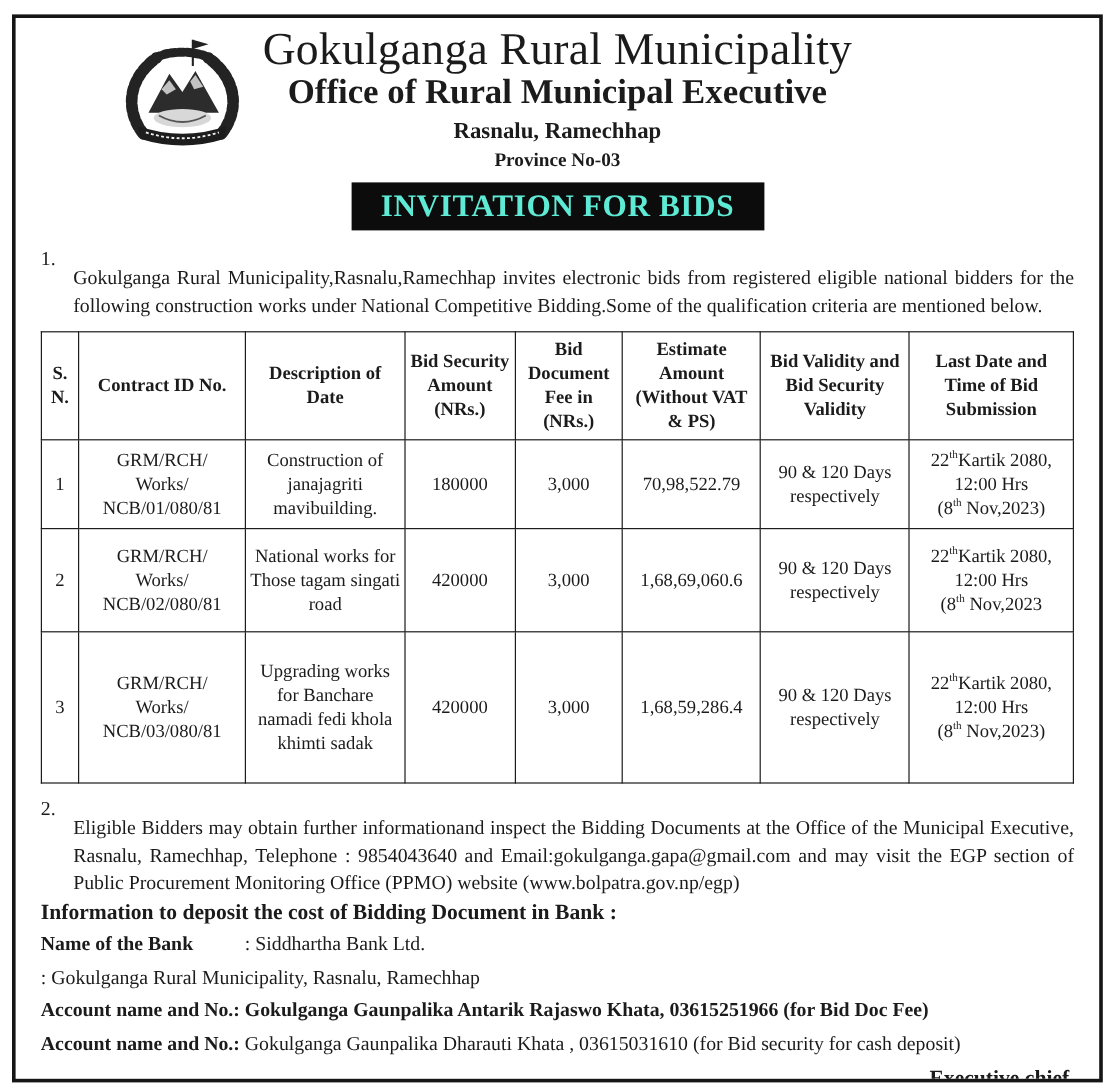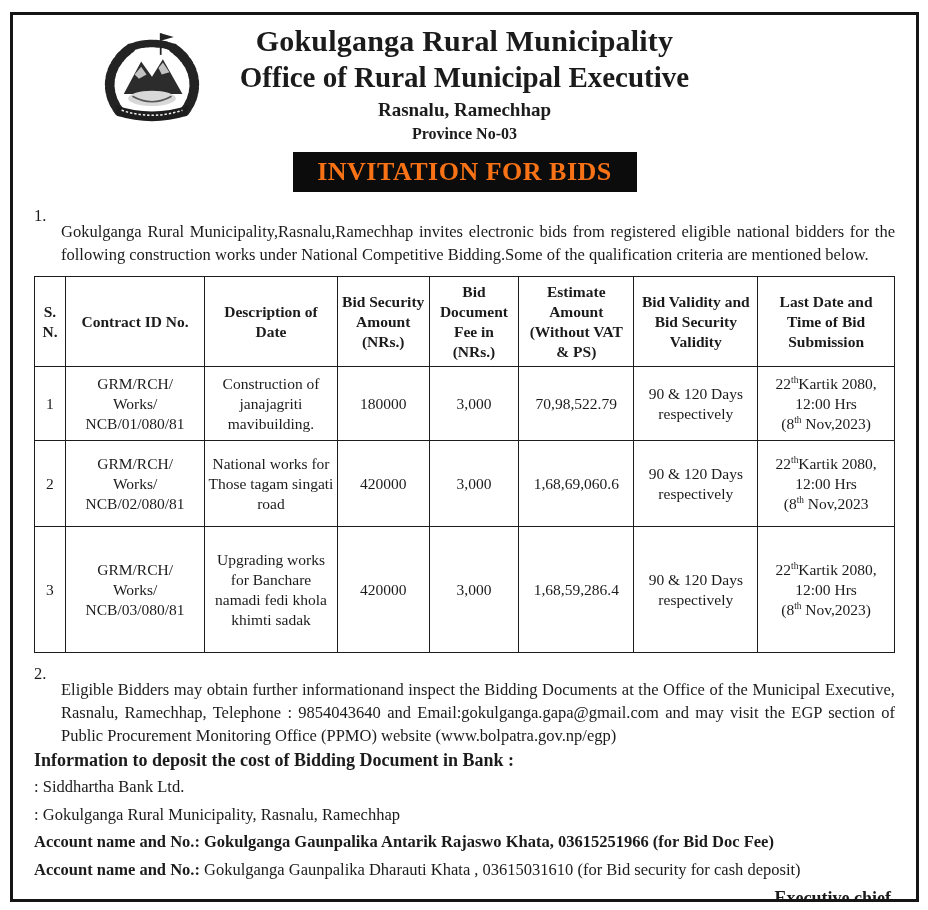--- a/index.html
+++ b/index.html
@@ -15,27 +15,27 @@
     border: 3px solid #151515;
     padding: 8px 21px 4px 21px;
     background: #fff;
     overflow: hidden;
   }
   
   .header { position: relative; text-align: center; }
   .emblem {
     position: absolute; left: 62px; top: 8px; width: 112px; height: 100px;
   }
-  .org-name   { font-size: 30px; font-weight: bold; line-height: 36px; letter-spacing: 0.2px; }
+  .org-name   { font-size: 38px; font-weight: normal; line-height: 36px; letter-spacing: 0.2px; }
   .office-name{ font-size: 29px; font-weight: bold; line-height: 36px; }
   .address    { font-size: 19px; font-weight: bold; line-height: 26px; margin-top: 2px; }
   .province   { font-size: 16px; font-weight: bold; line-height: 22px; }
   .banner {
     width: 344px; height: 40px; margin: 7px auto 0 auto;
-    background: #0c0c0c; color: #f97316;
+    background: #0c0c0c; color: #5eead4;
     font-size: 26px; font-weight: bold; line-height: 40px;
     text-align: center; letter-spacing: 0.5px;
   }
   .publine {
     text-align: center; font-size: 17px; font-weight: bold; margin-top: 12px;
   }
   sup { font-size: 0.6em; vertical-align: super; line-height: 0; }
 
   
   .numbered { display: flex; margin-top: 12px; font-size: 16.5px; line-height: 23px; }
@@ -170,20 +170,21 @@
   </table>
 
   <div class="numbered" style="margin-top:9px">
     <div class="num">2.</div>
     <div class="ptext">Eligible Bidders may obtain further informationand inspect the Bidding Documents at the Office of the Municipal Executive, Rasnalu, Ramechhap, Telephone : 9854043640 and Email:gokulganga.gapa@gmail.com and may visit the EGP section of Public Procurement Monitoring Office (PPMO) website (www.bolpatra.gov.np/egp)</div>
   </div>
 
   <div class="bank-heading">Information to deposit the cost of Bidding Document in Bank :</div>
 
   <div class="bank-row">
+    <div class="blabel">Name of the Bank</div>
     <div class="bvalue">: Siddhartha Bank Ltd.</div>
   </div>
   <div class="bank-row">
     <div class="bvalue">: Gokulganga Rural Municipality, Rasnalu, Ramechhap</div>
   </div>
   <div class="bank-row">
     <div class="blabel">Account name and No.:</div>
     <div class="bvalue bold">Gokulganga Gaunpalika Antarik Rajaswo Khata, 03615251966 (for Bid Doc Fee)</div>
   </div>
   <div class="bank-row">

